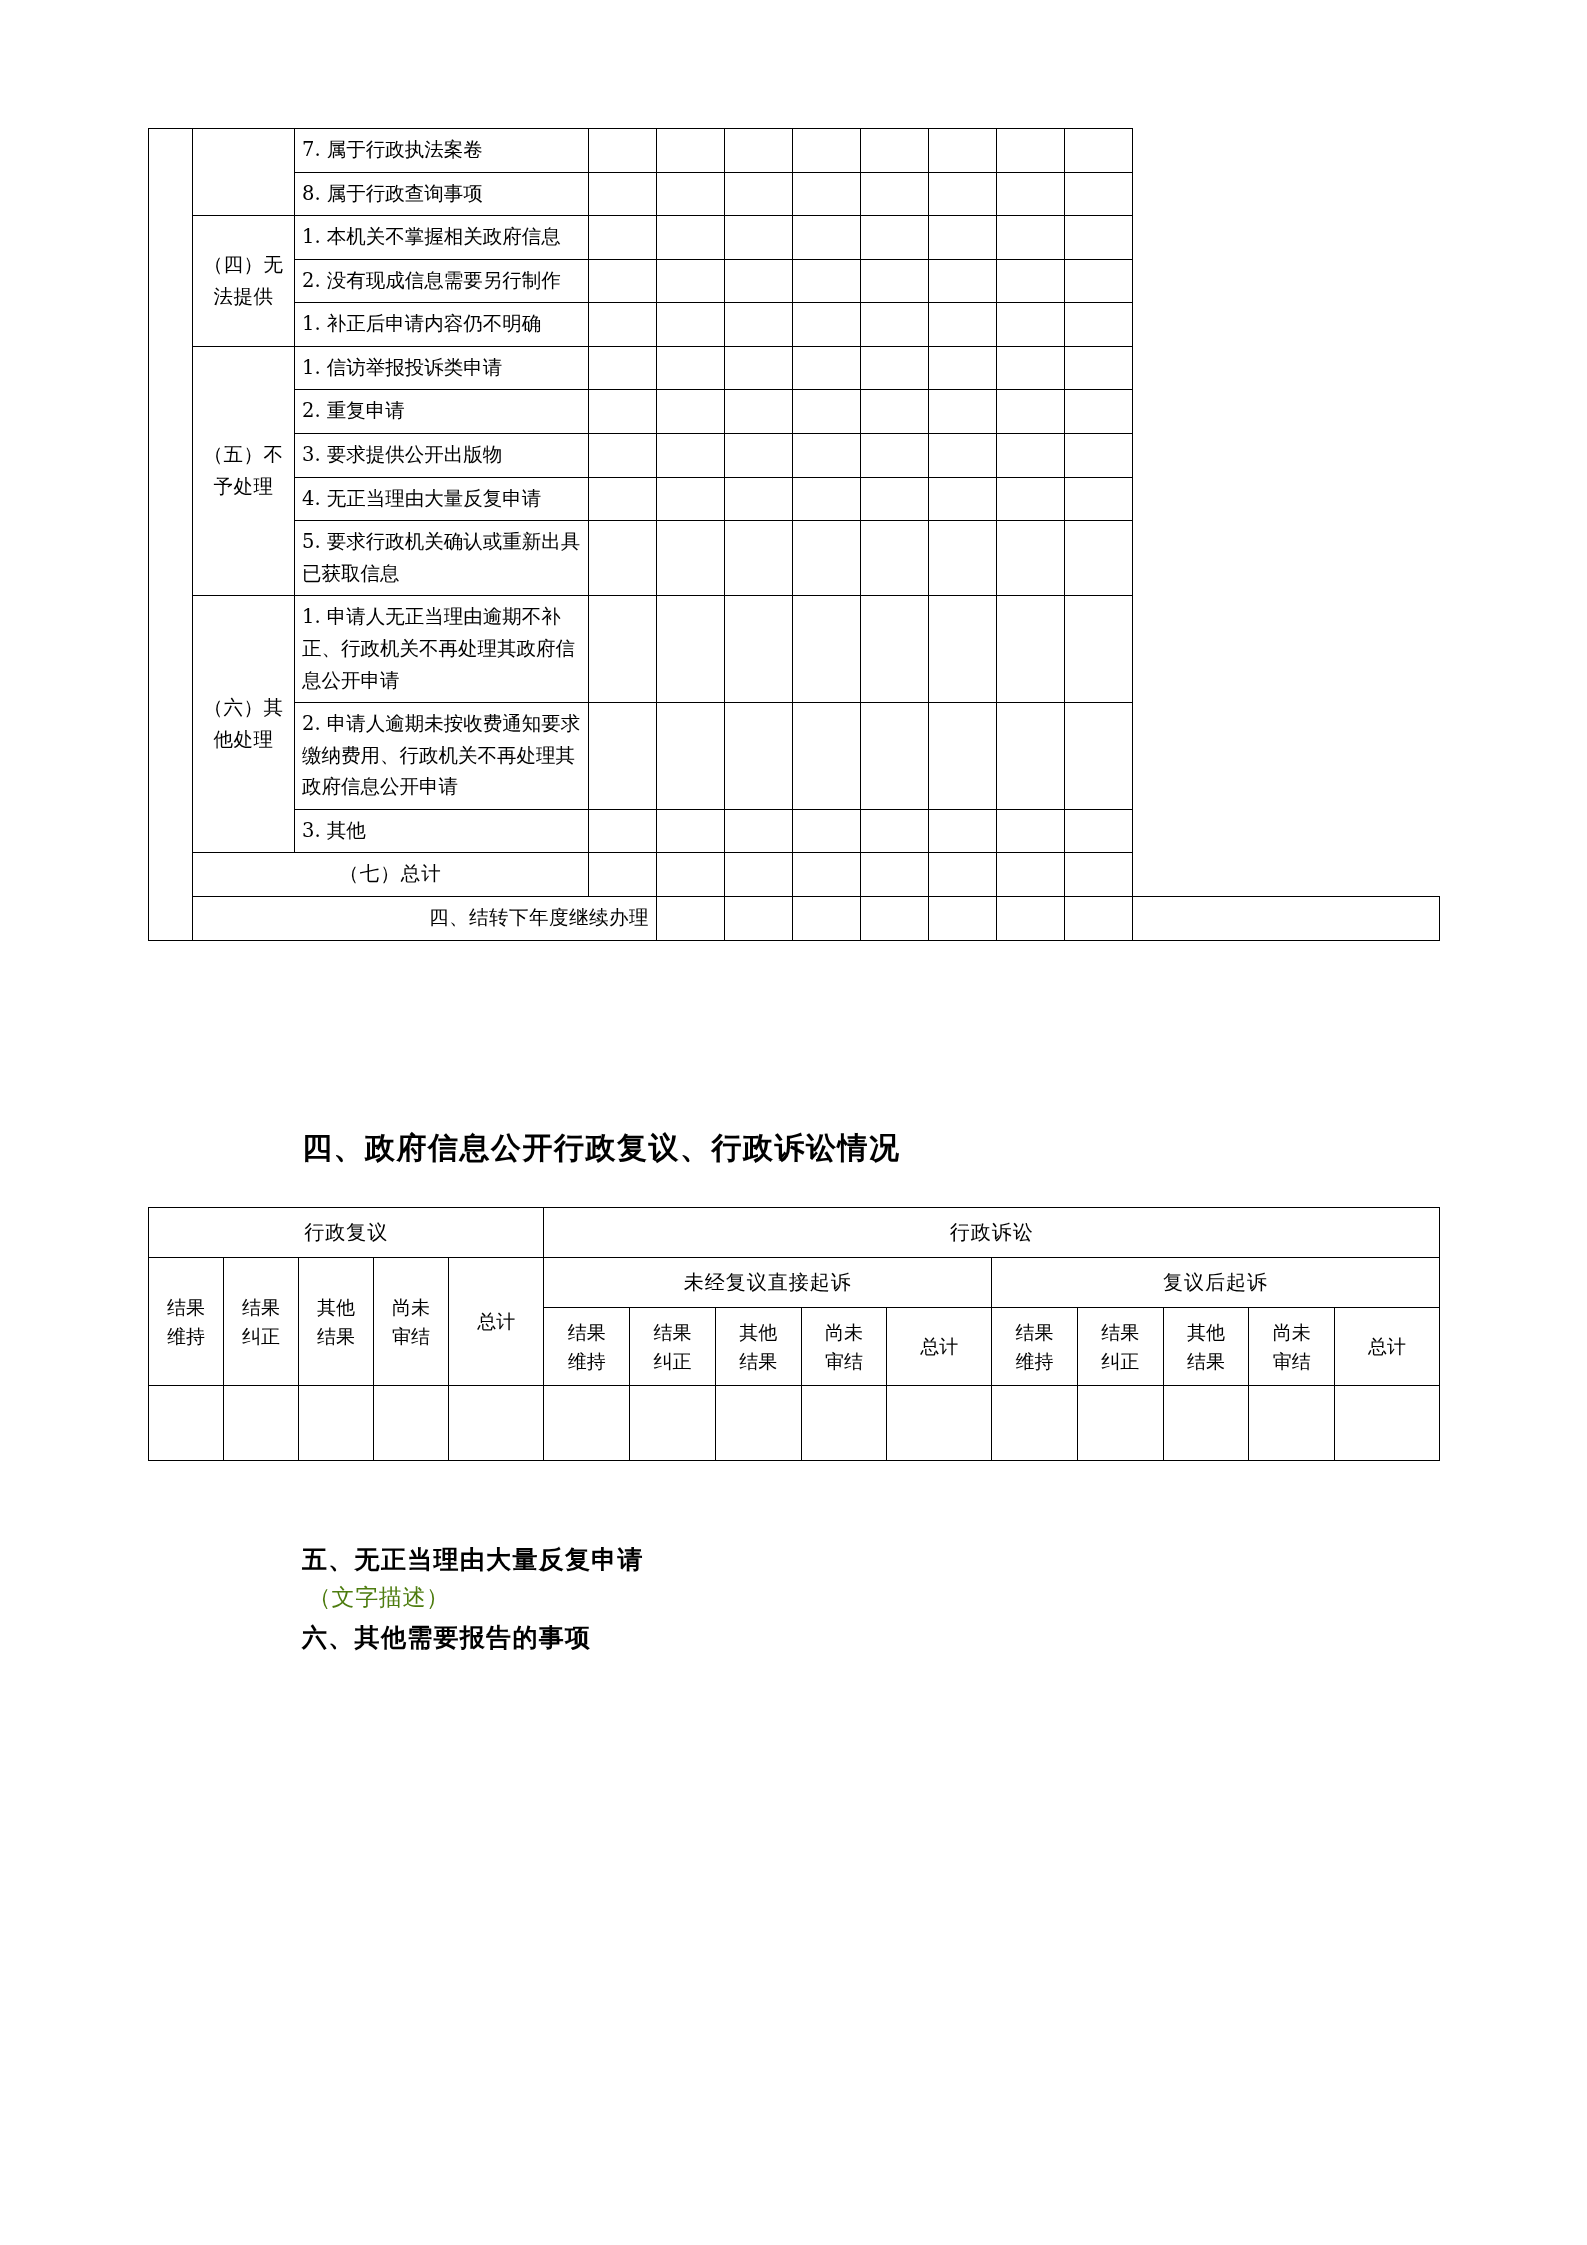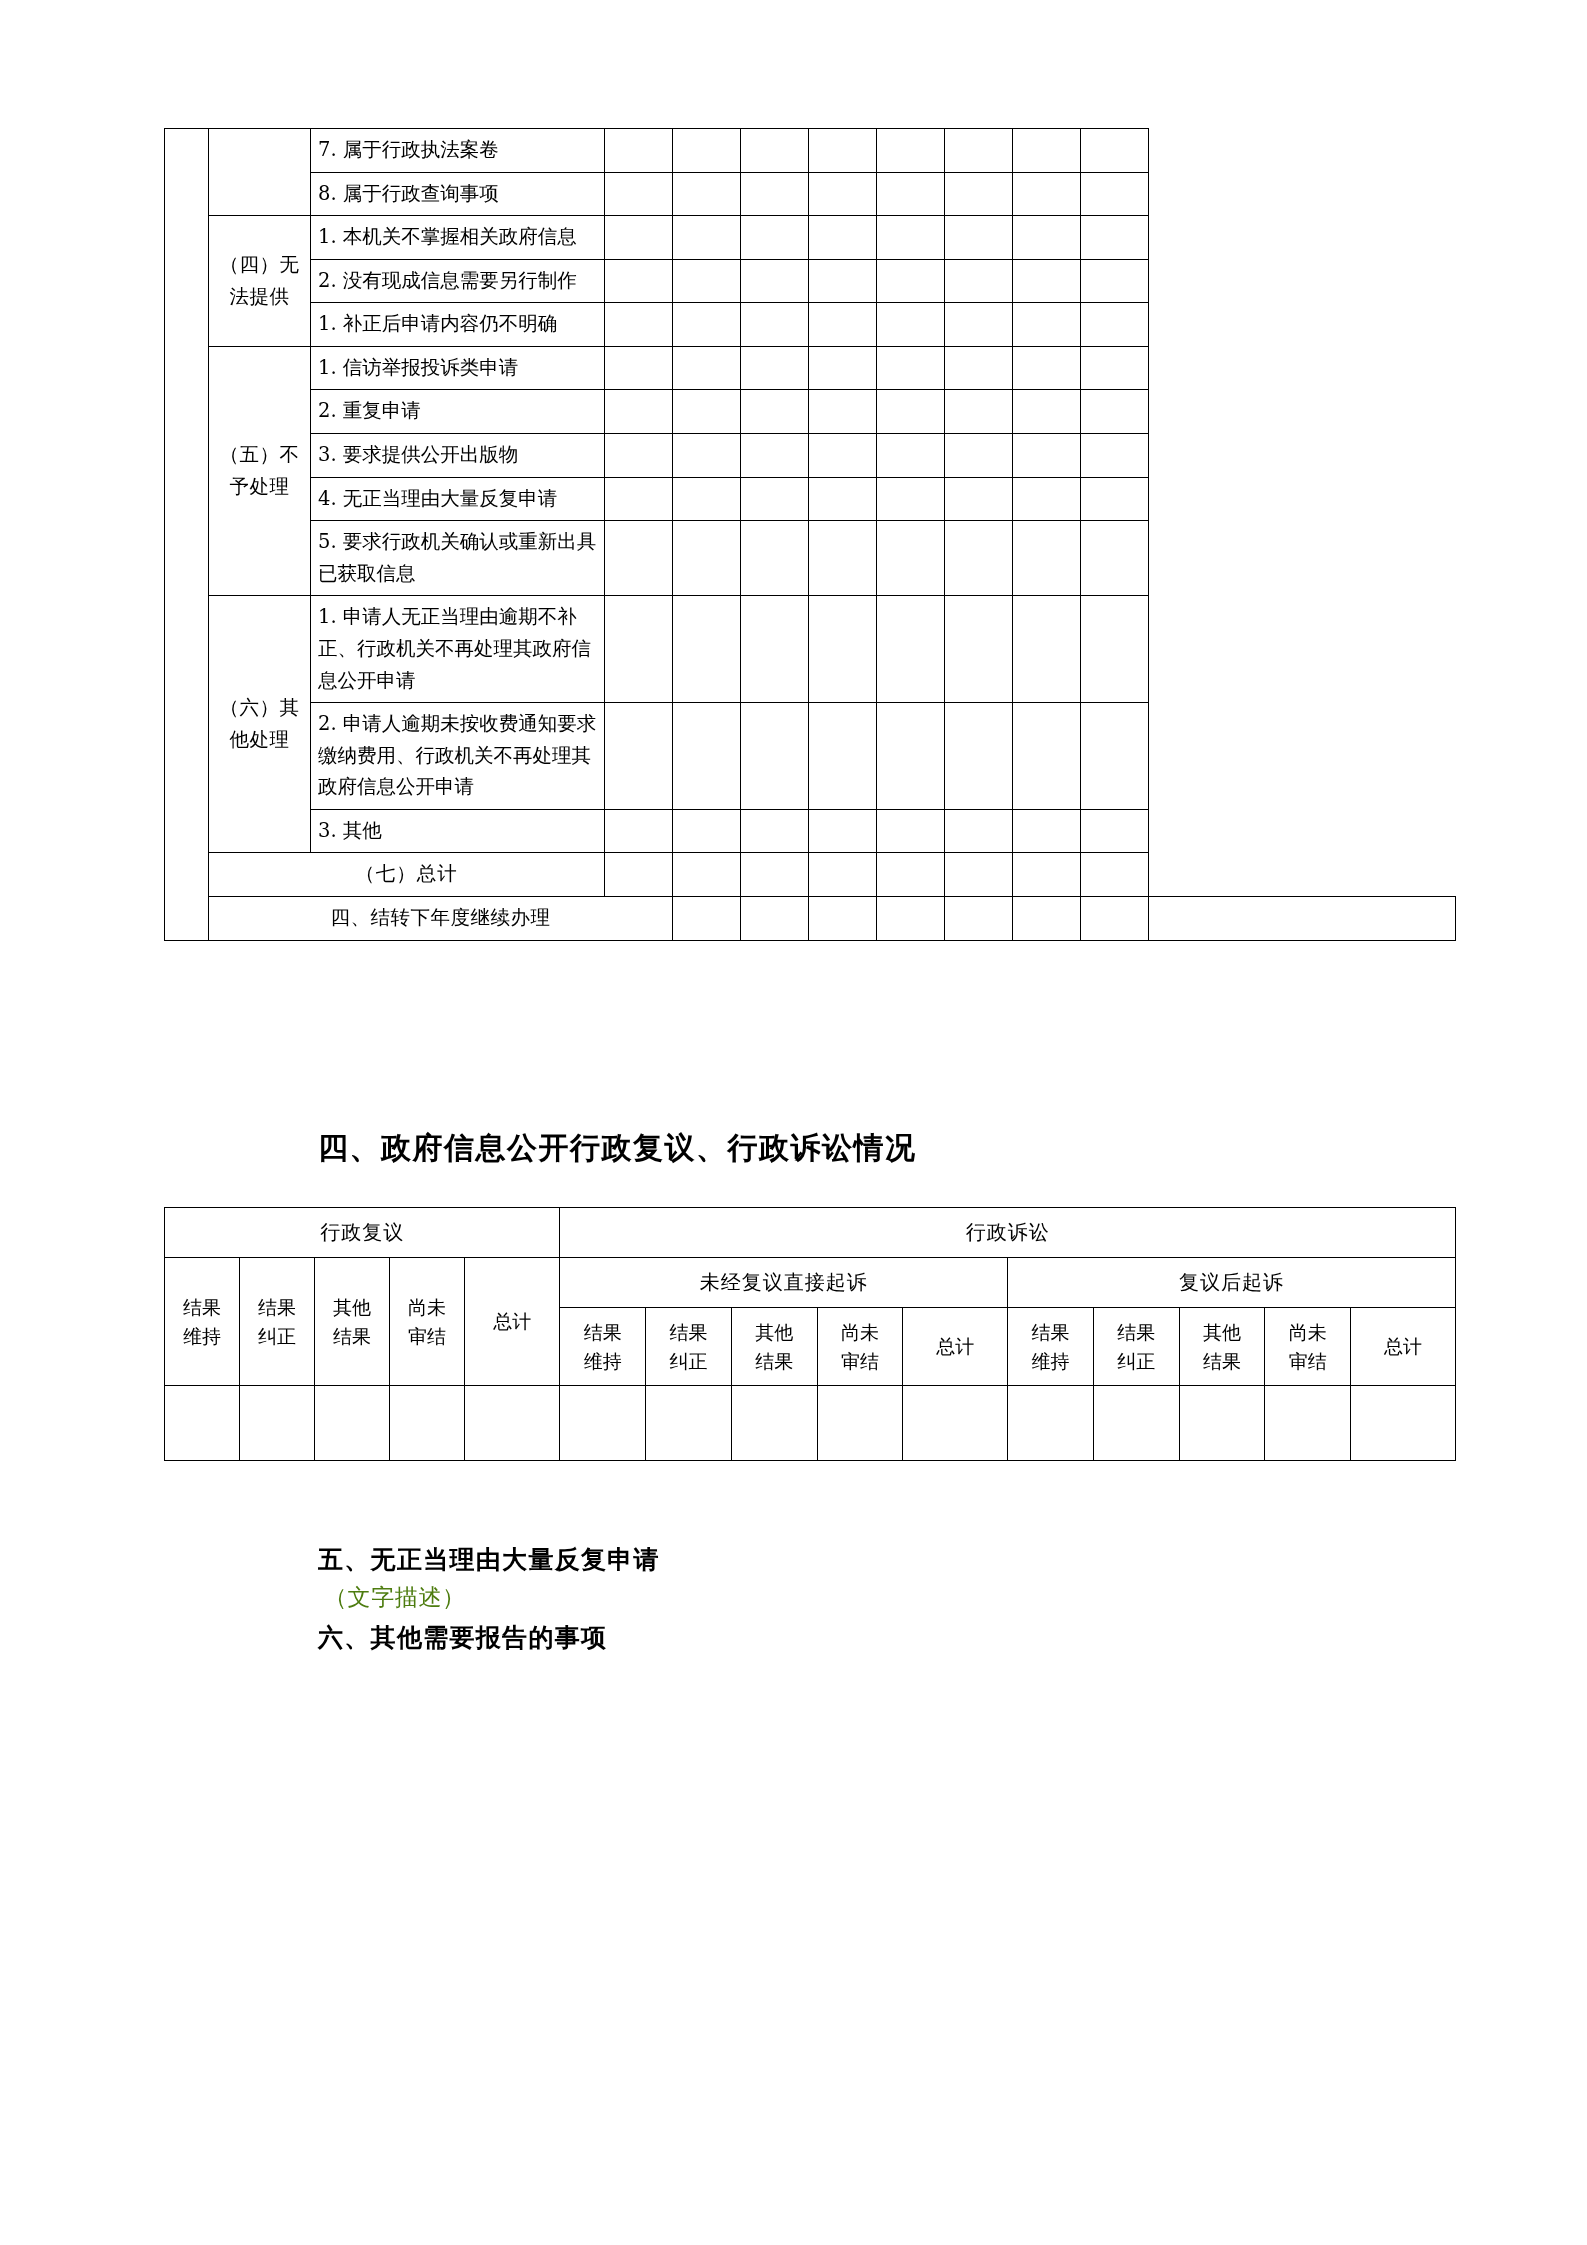--- a/index.html
+++ b/index.html
@@ -12,21 +12,21 @@
     width: 1587px;
     height: 2245px;
     position: relative;
     font-family: "DejaVu Serif", "Liberation Serif", serif;
     color: #000000;
     overflow: hidden;
   }
 
   .page {
     position: absolute;
-    top: 0; left: 16px;
+    top: 0; left: 0;
     width: 1375px;
     height: 2245px;
     box-sizing: border-box;
   }
 
   
   .tbl1-wrap {
     position: absolute;
     left: 148px;
     top: 128px;
@@ -66,21 +66,21 @@
     text-align: left;
     padding-left: 9px;
   }
 
   td.total-label {
     text-align: center;
     letter-spacing: 1px;
   }
 
   td.row-four-label {
-    text-align: center;
+    text-align: right;
     padding-left: 9px;
     letter-spacing: 0.5px;
   }
 
   
   .heading {
     position: absolute;
     font-family: "DejaVu Serif", "Liberation Serif", serif;
     font-weight: bold;
     letter-spacing: 1.5px;

